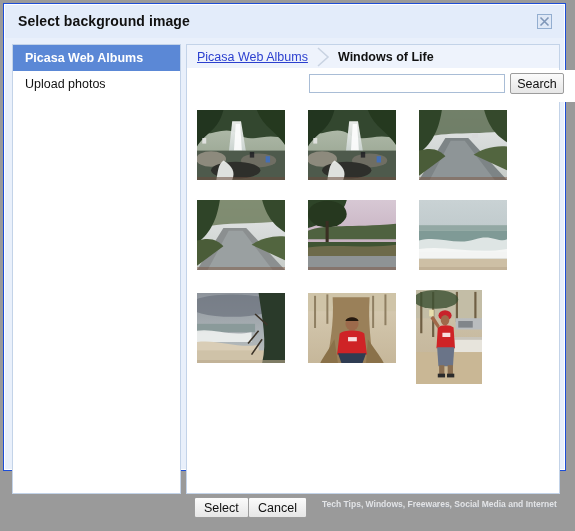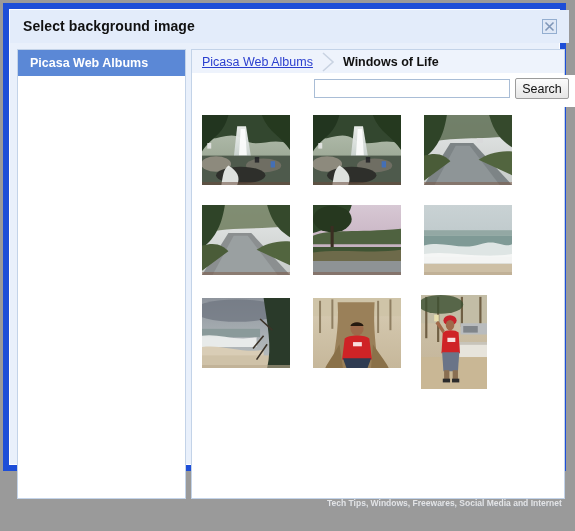--- a/index.html
+++ b/index.html
@@ -13,21 +13,21 @@
   }
 
   
   #dialog {
     position: absolute;
     left: 3px;
     top: 3px;
     width: 563px;
     height: 468px;
     background: #e9f0fb;
-    border: 6px solid #1d4ed8;
+    border: 1px solid #1d4ed8;
     box-sizing: border-box;
     box-shadow: 0 0 0 1px #ffffff inset;
   }
 
   
   #titlebar {
     position: absolute;
     left: 1px;
     top: 1px;
     width: 559px;
@@ -231,40 +231,43 @@
     line-height: 25px;
     white-space: nowrap;
   }
   #wm-sub {
     font-size: 8.5px;
     font-weight: bold;
     color: rgba(255,255,255,0.72);
     text-shadow: 0 1px 0 rgba(150,160,175,0.5);
     line-height: 12px;
     white-space: nowrap;
-    margin-top: 1px;
+    margin-top: 7px;
   }
 </style>
 </head>
 <body>
 
 <div id="dialog">
 
   <div id="titlebar">
     <div id="title-text">Select background image</div>
     <div id="close-button">
       <svg width="13" height="13" viewBox="0 0 13 13" aria-hidden="true">
         <path d="M2.5 2.5 L10.5 10.5 M10.5 2.5 L2.5 10.5" stroke="#7f96b8" stroke-width="1.6" fill="none"></path>
       </svg>
     </div>
   </div>
 
   <div id="sidebar">
     <div class="side-item selected">
       <span>Picasa Web Albums</span>
+    </div>
+    <div class="side-item">
+      <span>Upload photos</span>
     </div>
   </div>
 
   <div id="content">
 
     <div id="breadcrumb">
       <span id="crumb-link">Picasa Web Albums</span>
       <span id="crumb-sep">
         <svg width="16" height="20" viewBox="0 0 16 20" aria-hidden="true">
           <path d="M2 1 L12 10 L2 19" stroke="#c9d3e2" stroke-width="1.6" fill="none"></path>
@@ -509,18 +512,22 @@
       <path d="M21.12 57.339999999999996 L38.279999999999994 57.339999999999996 L36.96 76.14 L22.44 76.14 Z" fill="#6a7488"></path>
       <rect x="23.099999999999998" y="75.2" width="5.28" height="9.4" fill="#8a6f52"></rect>
       <rect x="31.68" y="75.2" width="5.28" height="9.4" fill="#8a6f52"></rect>
       <rect x="21.78" y="83.66" width="7.26" height="3.7600000000000002" fill="#2b2b2b"></rect>
       <rect x="31.02" y="83.66" width="7.26" height="3.7600000000000002" fill="#2b2b2b"></rect>
           </svg>
         </div>
       </div>
   </div>
 
+  <div id="footer">
+    <button id="select-button" class="footer-btn">Select</button>
+    <button id="cancel-button" class="footer-btn">Cancel</button>
+  </div>
 
   <div id="watermark">
     <div id="wm-sub">Tech Tips, Windows, Freewares, Social Media and Internet</div>
   </div>
 
 </div>
 
 </body></html>

